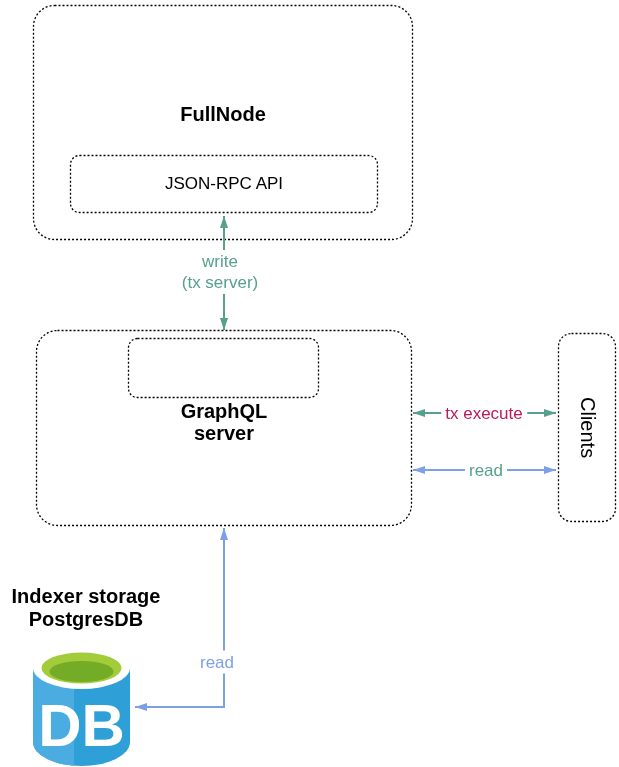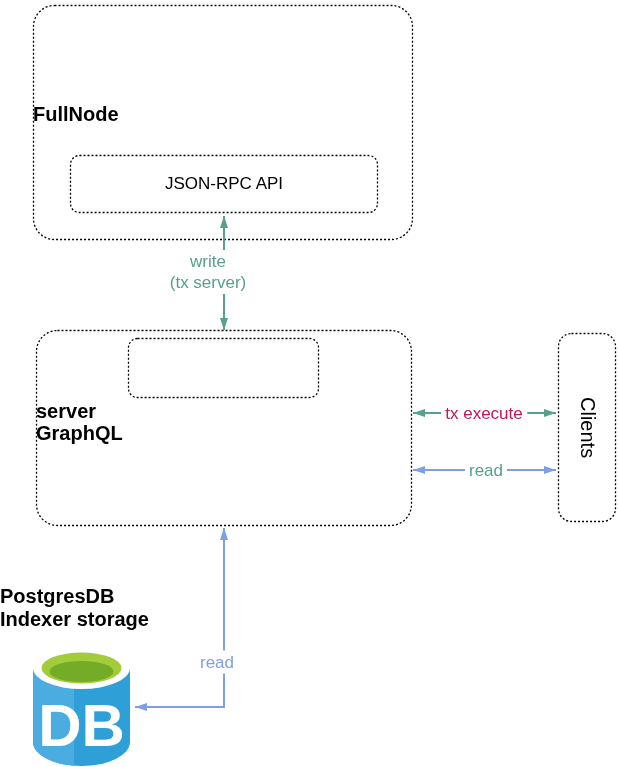--- a/index.html
+++ b/index.html
@@ -2,21 +2,21 @@
 <html><head>
 <meta charset="utf-8">
 <style>
   html,body{margin:0;padding:0;background:#fff;}
   .canvas{position:relative;width:619px;height:767px;background:#fff;
           font-family:"Liberation Sans",sans-serif;overflow:hidden;}
   .overlay{position:absolute;left:0;top:0;width:619px;height:767px;}
   .shape{fill:none;stroke:#000;stroke-width:1.3;stroke-dasharray:2 2;}
   .edge{fill:none;stroke-width:2;}
   .lbl{position:absolute;color:#000;}
-  .node-title{font-weight:bold;font-size:20px;line-height:22px;}
+  .node-title{font-weight:bold;font-size:20px;line-height:22px;text-align:center;}
   .box-label{display:flex;align-items:center;justify-content:center;font-size:17px;text-align:center;}
   .edge-label{background:#fff;font-size:17px;line-height:21px;text-align:center;padding:1px 4px;white-space:nowrap;}
   .center-xy{transform:translate(-50%,-50%);}
   .center-x{transform:translateX(-50%);}
   .vertical{writing-mode:vertical-rl;text-orientation:mixed;font-size:20px;}
   .db-icon{position:absolute;left:33px;top:646px;}
 </style>
 </head>
 <body>
 
@@ -43,34 +43,34 @@
     <line class="edge" x1="413" y1="470" x2="556" y2="470" marker-start="url(#mBlue)" marker-end="url(#mBlue)" stroke="#7D9FE4"></line>
     <polyline class="edge" points="224,528 224,707 135,707" marker-start="url(#mBlue)" marker-end="url(#mBlue)" stroke="#7D9FE4"></polyline>
   </svg>
 
   <div class="lbl node-title" style="left:33px;top:103px;width:380px;">FullNode</div>
 
   <div class="lbl box-label" style="left:70px;top:155px;width:308px;height:58px;">JSON-RPC API</div>
 
 
   <div class="lbl node-title" style="left:36px;top:400px;width:376px;">
+    <div>GraphQL</div>
     <div>server</div>
-    <div>GraphQL</div>
   </div>
 
   <div class="lbl box-label" style="left:558px;top:333px;width:58px;height:189px;">
     <span class="vertical">Clients</span>
   </div>
 
   <div class="lbl node-title" style="left:0px;top:585px;width:172px;line-height:23px;">
+    <div>Indexer storage</div>
     <div>PostgresDB</div>
-    <div>Indexer storage</div>
   </div>
 
-  <div class="lbl edge-label center-x" style="left: 208px; top: 250px; color: rgb(86, 160, 141);">
+  <div class="lbl edge-label center-x" style="left: 220px; top: 250px; color: rgb(86, 160, 141);">
     <div>write</div>
     <div>(tx server)</div>
   </div>
 
   <div class="lbl edge-label center-xy" style="left: 484px; top: 413px; color: #be185d;">tx execute</div>
 
   <div class="lbl edge-label center-xy" style="left: 486px; top: 470px; color: rgb(86, 160, 141);">read</div>
 
   <div class="lbl edge-label center-xy" style="left: 217px; top: 662px; color: rgb(125, 159, 228);">read</div>
 

